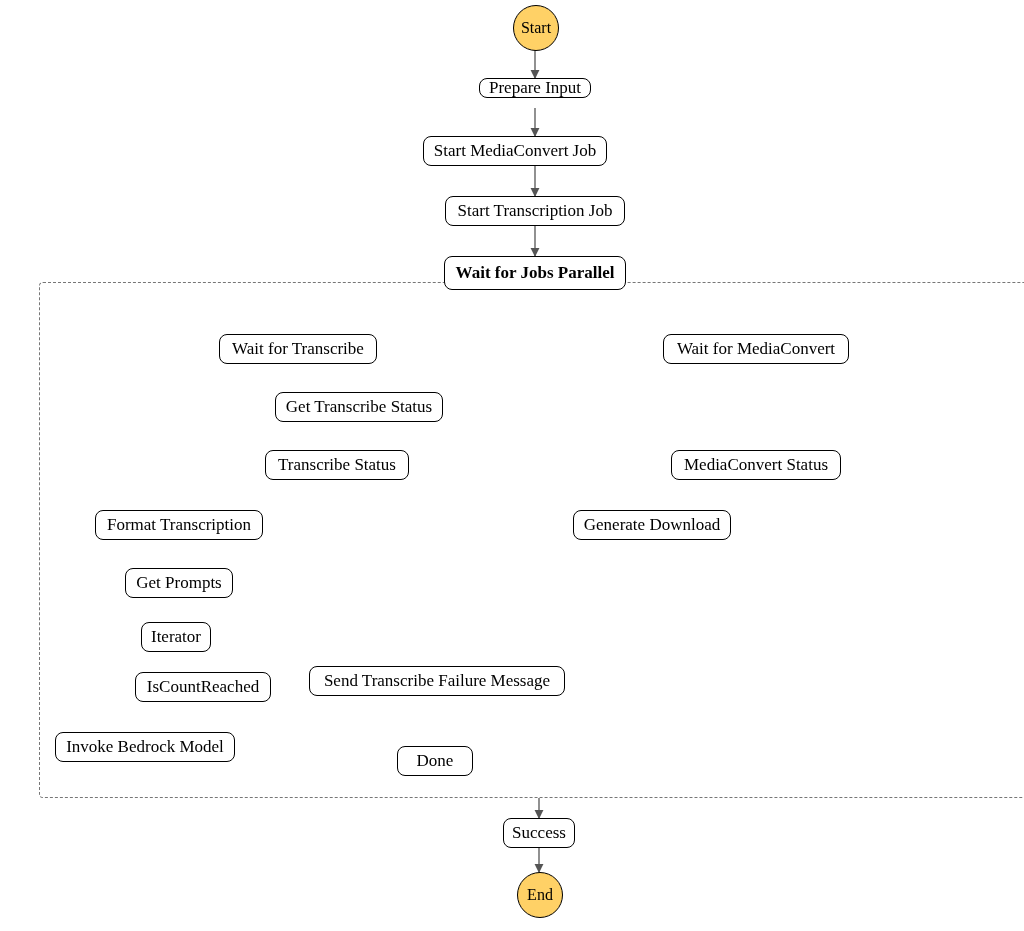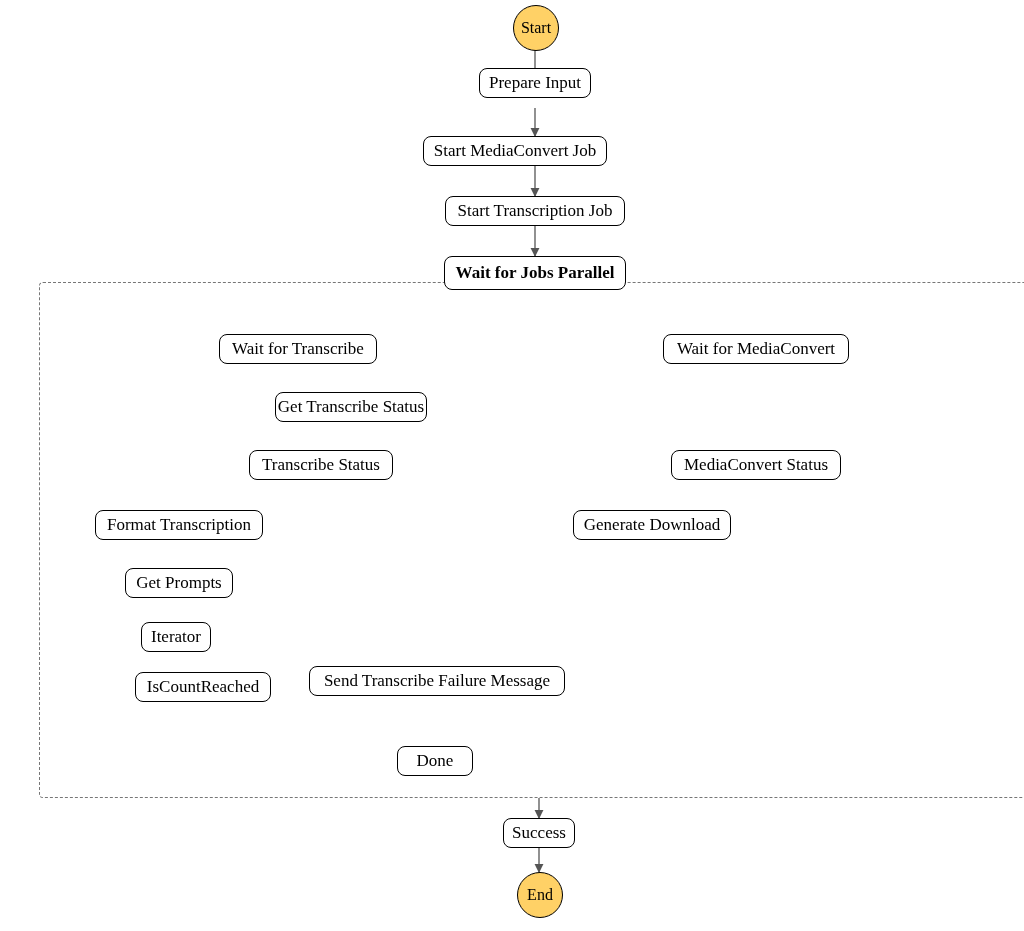--- a/index.html
+++ b/index.html
@@ -75,32 +75,33 @@
 
   <div class="container" style="left:12px;top:282px;width:1000px;height:514px;"></div>
 
   <div class="term" style="left:486px;top:5px;">
     <span>Start</span>
   </div>
   <div class="term" style="left:490px;top:872px;">
     <span>End</span>
   </div>
 
-  <div class="node" style="left:452px;top:68px;width:112px;height:30px;">Prepare Input</div>
+  <div class="node" style="left:452px;top:78px;width:112px;height:20px;">Prepare Input</div>
   <div class="node" style="left:396px;top:136px;width:184px;height:30px;">Start MediaConvert Job</div>
   <div class="node" style="left:418px;top:196px;width:180px;height:30px;">Start Transcription Job</div>
   <div class="node bold" style="left:417px;top:256px;width:182px;height:34px;">Wait for Jobs Parallel</div>
 
   <div class="node" style="left:192px;top:334px;width:158px;height:30px;">Wait for Transcribe</div>
-  <div class="node" style="left:248px;top:392px;width:152px;height:30px;text-align:center;">Get Transcribe Status</div>
-  <div class="node" style="left:222px;top:450px;width:144px;height:30px;">Transcribe Status</div>
+  <div class="node" style="left:248px;top:392px;width:168px;height:30px;text-align:center;">Get Transcribe Status</div>
+  <div class="node" style="left:238px;top:450px;width:144px;height:30px;">Transcribe Status</div>
   <div class="node" style="left:68px;top:510px;width:168px;height:30px;">Format Transcription</div>
   <div class="node" style="left:98px;top:568px;width:108px;height:30px;">Get Prompts</div>
   <div class="node" style="left:114px;top:622px;width:70px;height:30px;">Iterator</div>
   <div class="node" style="left:108px;top:672px;width:136px;height:30px;">IsCountReached</div>
+  <div class="node" style="left:28px;top:732px;width:180px;height:30px;">Invoke Bedrock Model</div>
   <div class="node" style="left:282px;top:666px;width:256px;height:30px;">Send Transcribe Failure Message</div>
   <div class="node" style="left:370px;top:746px;width:76px;height:30px;">Done</div>
 
   <div class="node" style="left:636px;top:334px;width:186px;height:30px;">Wait for MediaConvert</div>
   <div class="node" style="left:644px;top:450px;width:170px;height:30px;">MediaConvert Status</div>
   <div class="node" style="left:546px;top:510px;width:158px;height:30px;">Generate Download</div>
 
   <div class="node" style="left:476px;top:818px;width:72px;height:30px;">Success</div>
 </div>
 

